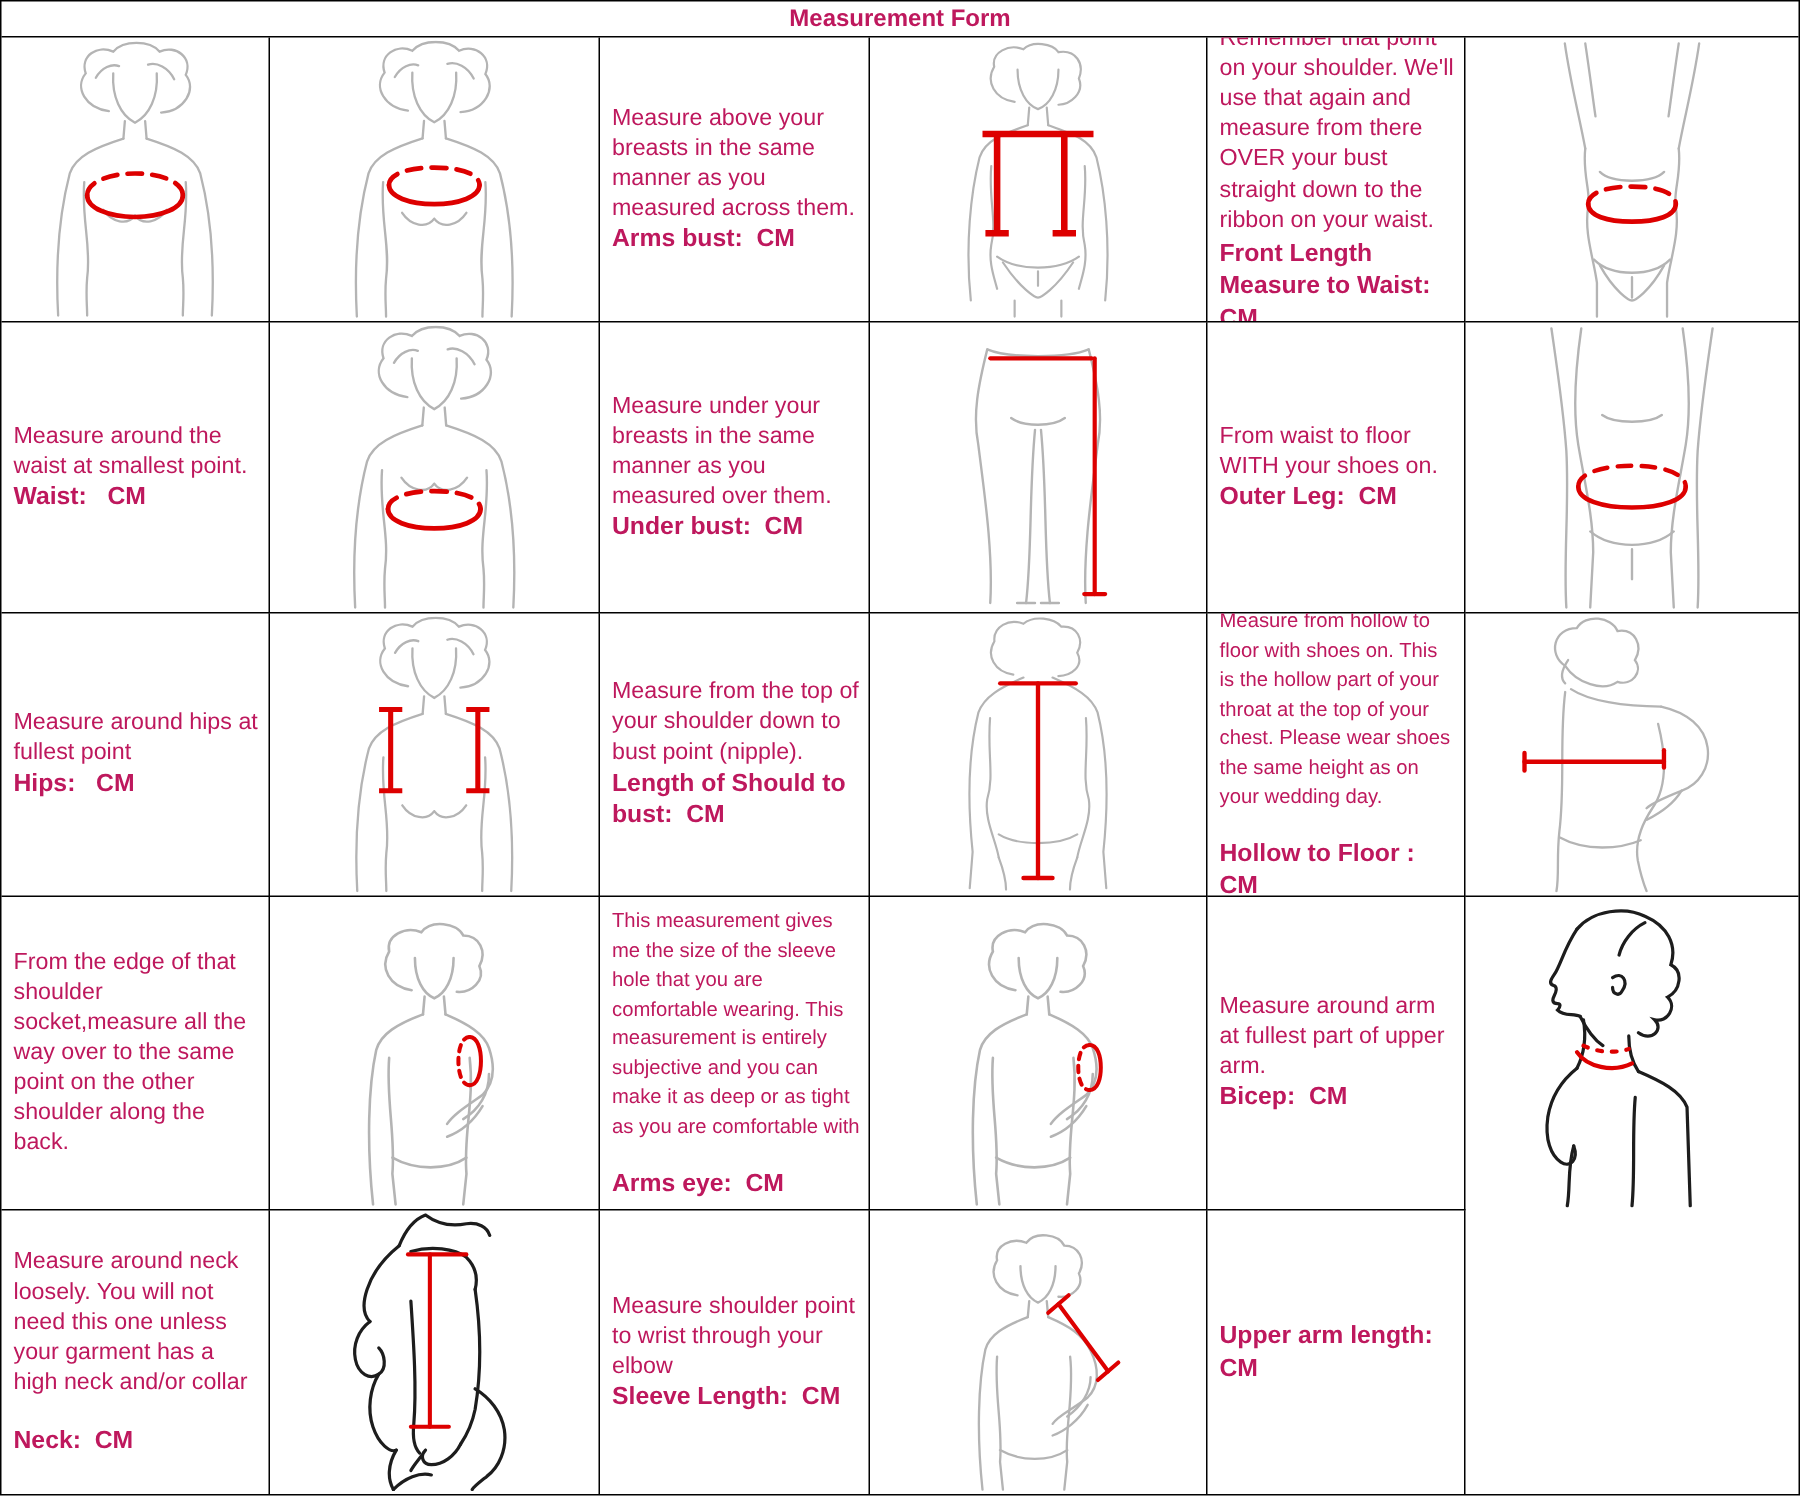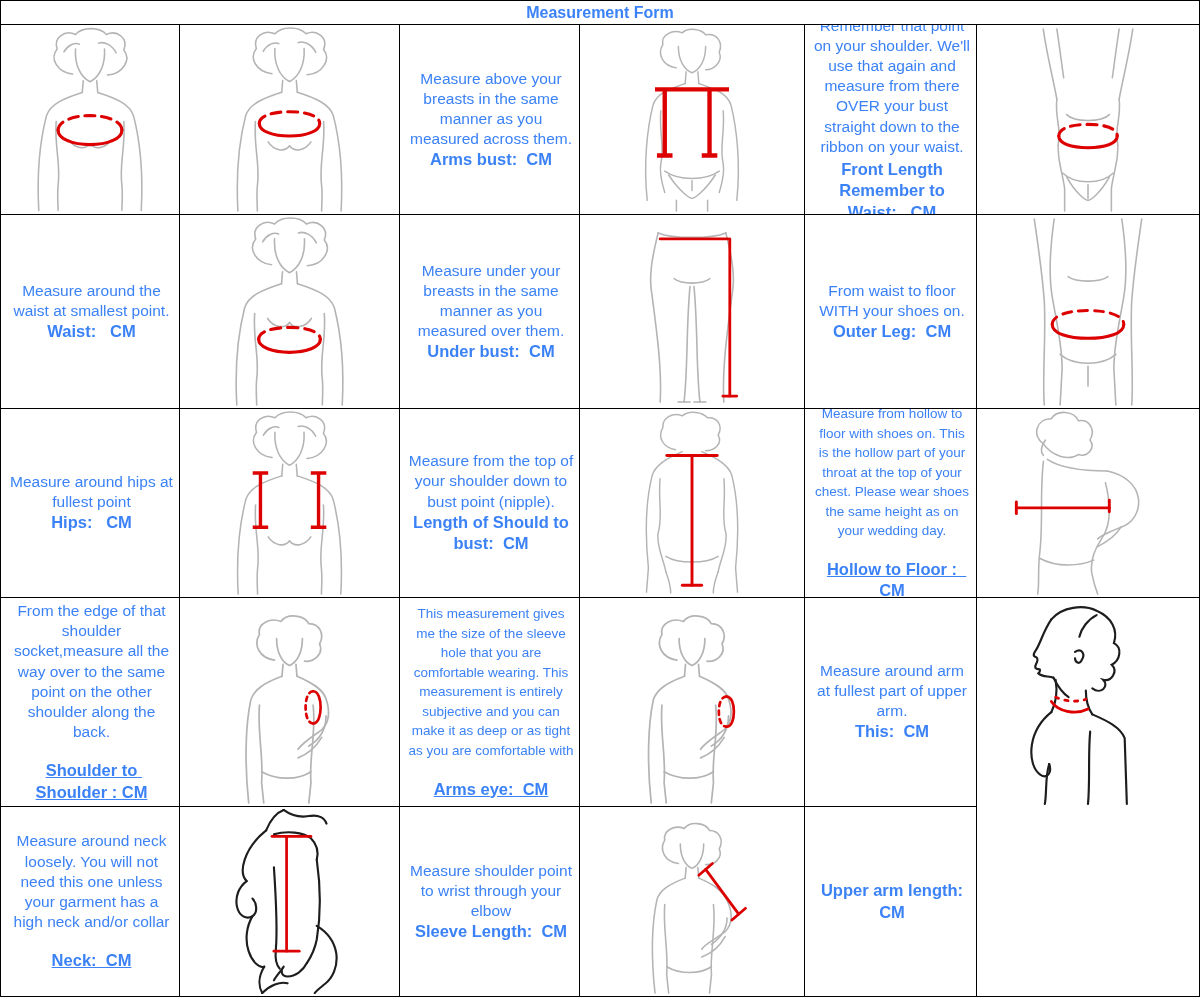--- a/index.html
+++ b/index.html
@@ -1,20 +1,19 @@
 <!DOCTYPE html>
 <html><head>
 <meta charset="utf-8">
 <style>
   html,body { margin:0; padding:0; background:#ffffff; }
   .page {
     width:964px; height:1000px; box-sizing:border-box;
-    font-family:"Liberation Sans", sans-serif; color:#3b82f6;
+    font-family:"Liberation Sans", sans-serif; color:#be185d;
     background:#fff;
-    text-align:center;
   }
   .form { width:1198px; border:1px solid #000; box-sizing:content-box; }
   .title-bar {
     height:23px; border-bottom:1px solid #000;
     display:flex; align-items:center; justify-content:center;
     font-weight:bold; font-size:16px;
   }
   .grid {
     display:grid;
     grid-template-columns:179px 220px 180px 225px 172px 222px;
@@ -31,21 +30,21 @@
   .text {
     display:flex; flex-direction:column; justify-content:center;
     padding:5px 5px 5px 8px;
   }
   .text p { margin:0; }
   .body { font-size:15.5px; line-height:1.3; }
   .label { font-weight:bold; font-size:16.5px; line-height:1.3; margin-top:24px; white-space:pre-wrap; }
   .small .body { font-size:13.5px; line-height:1.45; }
   .small .label { margin-top:16px; }
   .tight .label { margin-top:2px; }
-  .gapmed .label { margin-top:18px;text-decoration:underline; }
+  .gapmed .label { margin-top:18px; }
 </style>
 </head>
 <body>
 
 <div class="page">
   <div class="form">
     <div class="title-bar">Measurement Form</div>
     <div class="grid">
 
       <div class="cell fig">
@@ -108,21 +107,21 @@
           </g>
           <g stroke="#dd0000" fill="none" stroke-width="4.5" stroke-linecap="butt">
             <path d="M52 64 H128"></path>
             <path d="M62 64 V132 M54 132 H70"></path>
             <path d="M108 64 V132 M100 132 H116"></path>
           </g>
         </svg>
       </div>
       <div class="cell text tight">
         <p class="body">Remember that point on your shoulder. We'll use that again and measure from there OVER your bust straight down to the ribbon on your waist.</p>
-        <p class="label">Front Length Remember to Waist:   CM</p>
+        <p class="label">Front Length Measure to Waist:   CM</p>
       </div>
 
       <div class="cell fig">
         <svg viewBox="0 0 180 190">
           <g stroke="#b4b4b4" fill="none" stroke-width="1.6" stroke-linecap="round">
             <path d="M44 2 C48 30 54 52 58 74"></path>
             <path d="M136 2 C132 30 126 52 122 74"></path>
             <path d="M58 2 C61 22 63 38 65 52 M122 2 C119 22 117 38 115 52"></path>
             <path d="M58 74 C56 92 62 104 60 114 C57 132 64 150 66 166 L66 189"></path>
             <path d="M122 74 C124 92 118 104 120 114 C123 132 116 150 114 166 L114 189"></path>
@@ -270,21 +269,20 @@
           </g>
           <g stroke="#dd0000" fill="none" stroke-width="3" stroke-linecap="round">
             <path d="M16 94 V106"></path>
             <path d="M16 100 H112"></path>
             <path d="M112 92 V104"></path>
           </g>
         </svg>
       </div>
       <div class="cell text gapmed">
         <p class="body">From the edge of that shoulder socket,measure all the way over to the same point on the other shoulder along the back.</p>
-        <p class="label">Shoulder to Shoulder : CM</p>
       </div>
 
       <div class="cell fig">
         <svg viewBox="0 0 180 190">
           <g stroke="#b4b4b4" fill="none" stroke-width="1.6" stroke-linecap="round">
             <path d="M76 56 C62 54 56 42 62 32 C60 22 72 16 82 20 C88 12 104 14 108 22 C118 22 123 32 118 41 C122 50 113 58 104 57"></path>
             <path d="M78 36 C78 49 83 58 90 61 C97 58 102 49 102 36"></path>
             <path d="M84 60 L83 71 M96 60 L97 71"></path>
             <path d="M83 71 C67 77 57 83 54 93 C49 116 48 152 52 189"></path>
             <path d="M97 71 C111 77 121 83 124 92 C128 104 127 114 120 121 C110 128 102 133 98 139"></path>
@@ -320,21 +318,21 @@
             <path d="M64 160 C78 168 98 168 110 160"></path>
           </g>
           <g stroke="#dd0000" fill="none" stroke-width="2.5" stroke-linecap="round">
             <path d="M122 90 C127 90 129 97 129 104 C129 111 127 118 122 118"></path>
             <path d="M122 90 C117 90 115 97 115 104 C115 111 117 118 122 118" stroke-dasharray="4 4"></path>
           </g>
         </svg>
       </div>
       <div class="cell text">
         <p class="body">Measure around arm at fullest part of upper arm.</p>
-        <p class="label">This:  CM</p>
+        <p class="label">Bicep:  CM</p>
       </div>
 
       <div class="cell fig">
         <svg viewBox="0 0 180 190">
           <g stroke="#1d1d1d" fill="none" stroke-width="2" stroke-linecap="round">
             <path d="M56 18 C48 30 46 40 42 46 C40 49 38 52 42 53 C44 54 43 57 42 59 C41 61 40 64 44 64 C46 64 46 66 44 68 C48 72 54 70 58 72"></path>
             <path d="M58 72 C62 80 66 86 72 90"></path>
             <path d="M56 18 C66 6 86 4 98 10 C112 16 118 28 114 40 C122 44 120 56 112 60 C118 66 112 76 104 74 C110 80 102 88 94 82"></path>
             <path d="M98 14 C90 18 84 26 82 34"></path>
             <path d="M78 48 C84 44 88 50 84 56 C82 60 78 58 78 54"></path>

